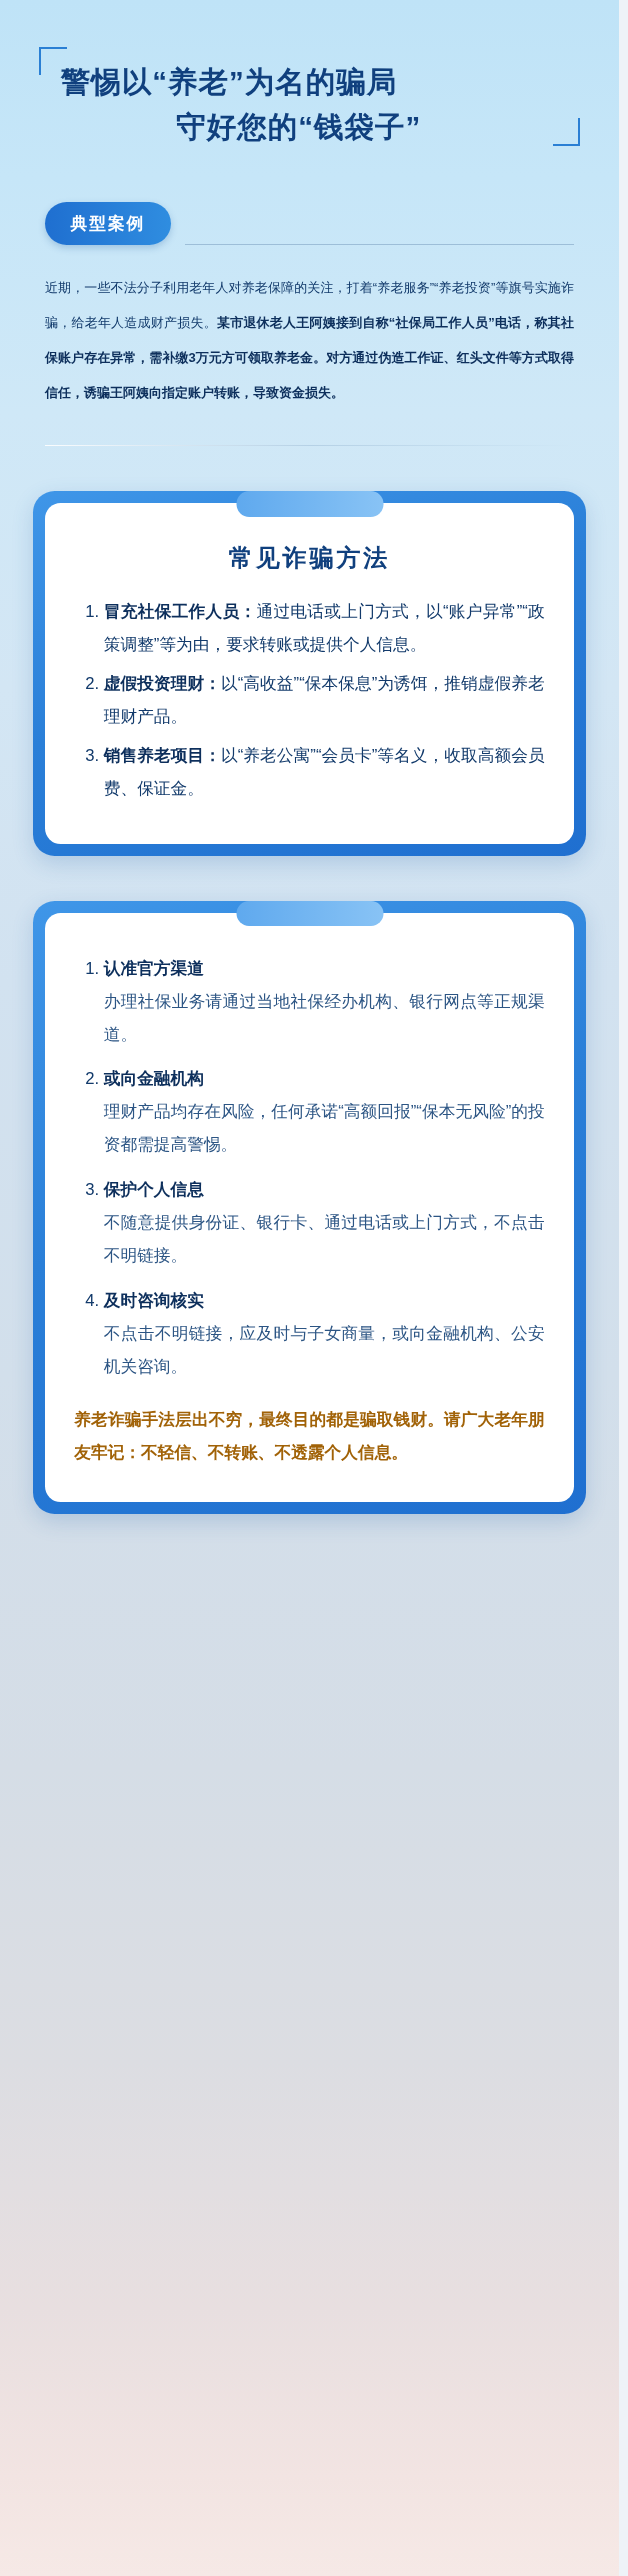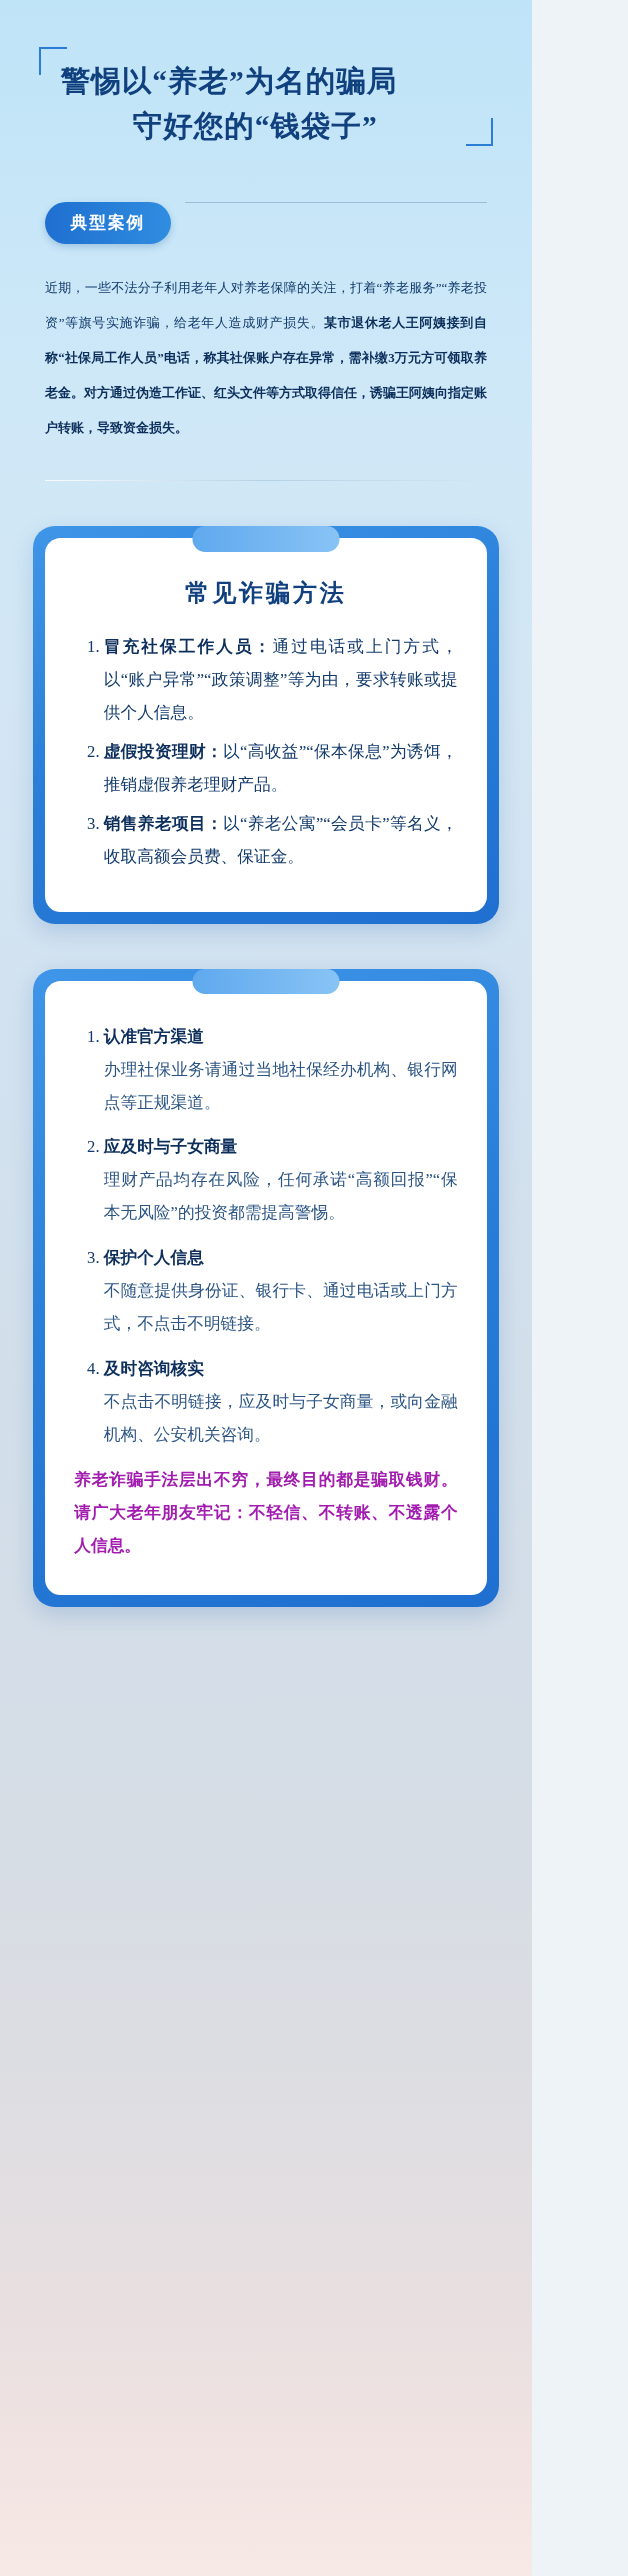--- a/index.html
+++ b/index.html
@@ -7,37 +7,36 @@
     padding: 0;
   }
   body {
     width: 629px;
     height: 2576px;
     font-family: "Liberation Sans", sans-serif;
     background: #eef3f8;
   }
   .poster {
     position: relative;
-    width: 532px;
+    width: 619px;
     height: 2576px;
     overflow: hidden;
     background:
       linear-gradient(180deg,
         #bfe3f7 0px,
         #c6e6f8 177px,
         #cfe8f7 413px,
         #d3e6f4 688px,
         #d2e2f0 982px,
         #d2dfeb 1375px,
         #d5dde6 1768px,
         #dcdde2 2063px,
         #e8dfe0 2309px,
         #f2e4e2 2476px,
         #f6e9e6 2576px);
-    font-family: Liberation Serif, serif;
   }
   
   .header {
     position: relative;
     padding: 59px 45px 0 45px;
     height: 172px;
     box-sizing: border-box;
   }
   .corner-tl {
     position: absolute;
@@ -70,21 +69,21 @@
   }
   .title-line.l2 {
     text-align: center;
     padding-right: 21.6px;
   }
   
   .tag-row {
     position: relative;
     margin: 29.5px 0 0 45px;
     display: flex;
-    align-items: flex-start;
+    align-items: flex-end;
     height: 43px;
   }
   .tag-pill {
     background: linear-gradient(90deg, #1f6fd0 0%, #2f8de0 100%);
     color: #fff;
     font-size: 16.7px;
     font-weight: bold;
     letter-spacing: 2px;
     border-radius: 21.6px;
     padding: 9.8px 25.5px;
@@ -168,25 +167,25 @@
     margin-bottom: 11.8px;
   }
   ol.list.stacked > li .lead {
     display: block;
   }
   ol.list.stacked > li .desc {
     display: block;
     color: #2c5584;
   }
   .footnote {
-    margin-top: 12px;
+    margin-top: 20px;
     font-size: 16.7px;
     line-height: 33px;
     font-weight: bold;
-    color: #a21caf;
+    color: #a16207;
     text-align: justify;
     text-justify: inter-ideograph;
   }
   .spacer-bottom {
     height: 118px;
   }
 </style>
 </head>
 <body>
 
@@ -230,21 +229,21 @@
 
   <div class="card">
     <div class="card-inner">
       <div class="card-tab"></div>
       <ol class="list stacked">
         <li>
           <span class="lead">认准官方渠道</span>
           <span class="desc">办理社保业务请通过当地社保经办机构、银行网点等正规渠道。</span>
         </li>
         <li>
-          <span class="lead">应及时与子女商量</span>
+          <span class="lead">或向金融机构</span>
           <span class="desc">理财产品均存在风险，任何承诺“高额回报”“保本无风险”的投资都需提高警惕。</span>
         </li>
         <li>
           <span class="lead">保护个人信息</span>
           <span class="desc">不随意提供身份证、银行卡、通过电话或上门方式，不点击不明链接。</span>
         </li>
         <li>
           <span class="lead">及时咨询核实</span>
           <span class="desc">不点击不明链接，应及时与子女商量，或向金融机构、公安机关咨询。</span>
         </li>

